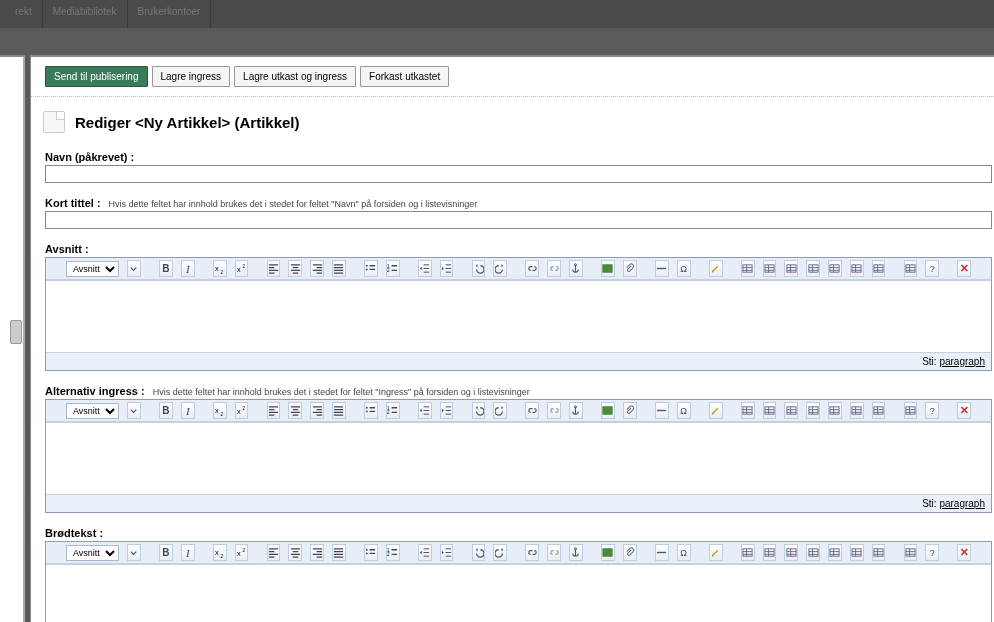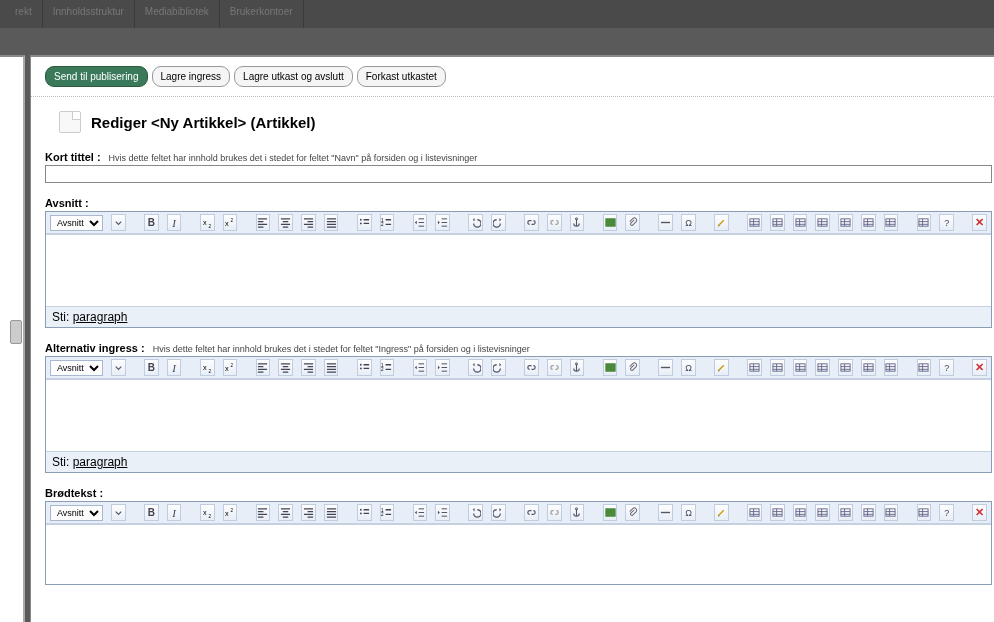--- a/index.html
+++ b/index.html
@@ -5,82 +5,87 @@
 * { box-sizing: border-box; margin: 0; padding: 0; }
 body { font-family: Verdana, Arial, sans-serif; font-size: 11px; background: #5a5a5a; width: 994px; height: 622px; overflow: hidden; position: relative; }
 
 .top-tabs { height: 36px; background: #4a4a4a; border-bottom: 1px solid #333; display: flex; padding-left: 5px; }
 .top-tab { padding: 6px 10px; color: #777; font-size: 10px; border-right: 1px solid #3a3a3a; }
 
 .workspace { position: absolute; top: 55px; left: 30px; right: 0; bottom: 0; background: #fff; border-top: 2px solid #888; border-left: 1px solid #888; }
 .left-handle { position: absolute; left: 10px; top: 320px; width: 12px; height: 24px; background: #ccc; border: 1px solid #999; border-radius: 2px; }
 
 .action-bar { padding: 9px 14px; border-bottom: 1px dotted #bbb; display: flex; gap: 4px; }
-.btn { font-size: 10px; padding: 4px 8px; border: 1px solid #999; background: #f5f5f5; cursor: pointer; border-radius: 9px; }
+.btn { font-size: 10px; padding: 4px 8px; border: 1px solid #999; background: #f5f5f5; cursor: pointer; border-radius: 1px; }
 .btn.primary { background: #3a7a5a; color: #fff; border-color: #2a5a3a; }
 
-.page-header { padding: 14px 28px 18px; display: flex; align-items: center; gap: 10px; }
+.page-header { padding: 14px 12px 18px; display: flex; align-items: center; gap: 10px; }
 .page-icon { width: 22px; height: 22px; background: #f8f8f8; border: 1px solid #ccc; border-radius: 2px; position: relative; }
 .page-icon::after { content: ""; position: absolute; top: 0; right: 0; width: 7px; height: 7px; background: #fff; border-left: 1px solid #ccc; border-bottom: 1px solid #ccc; }
 .page-title { font-size: 15px; font-weight: bold; }
 
 .form-area { padding: 0 2px 0 14px; }
 .field { margin-bottom: 14px; }
 .field-label-row { display: flex; align-items: baseline; gap: 8px; margin-bottom: 2px; }
 .field-label { font-size: 11px; font-weight: bold; }
 .field-hint { font-size: 9px; color: #444; }
 .text-input { width: 100%; height: 18px; border: 1px solid #888; padding: 1px 3px; font-size: 11px; }
 
 .editor { border: 1px solid #8a9db5; background: #eaf0f8; }
-.editor-toolbar { display: flex; align-items: center; padding: 2px 4px; gap: 8px; background: #e8eef7; border-bottom: 1px solid #c5d0e0; flex-wrap: nowrap; }
+.editor-toolbar { display: flex; align-items: center; padding: 2px 20px; gap: 8px; background: #e8eef7; border-bottom: 1px solid #c5d0e0; flex-wrap: nowrap; }
 .tb-select { font-size: 9px; height: 16px; border: 1px solid #a8b8d0; background: #fdfdfd; padding: 0 2px; width: 58px; }
 .tb-btn { width: 18px; height: 17px; border: 1px solid #c0cde0; background: linear-gradient(#fdfdfd,#e8eef7); display: flex; align-items: center; justify-content: center; font-size: 9px; color: #445; cursor: pointer; }
 .tb-btn.b { font-weight: bold; font-size: 10px; }
 .tb-btn.i { font-style: italic; font-family: serif; font-size: 11px; }
 .tb-btn svg { width: 11px; height: 11px; }
 .tb-sep { width: 3px; }
 .tb-btn.green svg path, .tb-btn.green svg rect { fill: #4a8a3a; }
 .tb-btn.red { color: #c33; font-weight: bold; font-size: 11px; }
 
 .editor-body { background: #fff; height: 72px; border-top: 1px solid #c5d0e0; }
-.editor-status { padding: 3px 6px; font-size: 12px; background: #eaf0f8; border-top: 1px solid #c5d0e0; }
+.editor-status { padding: 3px 6px; font-size: 10px; background: #eaf0f8; border-top: 1px solid #c5d0e0; text-align: right; }
 .editor-status span.path { text-decoration: underline; }
 
 .dark-strip { position: absolute; top: 28px; left: 0; right: 0; height: 27px; background: #5a5a5a; }
 .left-col { position: absolute; top: 55px; left: 0; width: 25px; bottom: 0; background: #fff; border-top: 2px solid #888; border-right: 2px solid #aaa; }
 </style>
 </head>
 <body>
 
 <div class="top-tabs">
   <div class="top-tab">rekt</div>
-  <div class="top-tab">Innholdsstruktur</div>
   <div class="top-tab">Mediabibliotek</div>
   <div class="top-tab">Brukerkontoer</div>
 </div>
 <div class="dark-strip"></div>
 <div class="left-col"></div>
 <div class="left-handle"></div>
 
 <div class="workspace">
 
   <div class="action-bar">
     <button class="btn primary">Send til publisering</button>
     <button class="btn">Lagre ingress</button>
-    <button class="btn">Lagre utkast og avslutt</button>
+    <button class="btn">Lagre utkast og ingress</button>
     <button class="btn">Forkast utkastet</button>
   </div>
 
   <div class="page-header">
     <div class="page-icon"></div>
     <div class="page-title">Rediger &lt;Ny Artikkel&gt; (Artikkel)</div>
   </div>
 
   <div class="form-area">
 
+    <div class="field">
+      <div class="field-label-row">
+        <span class="field-label">Navn (påkrevet) :</span>
+      </div>
+      <input class="text-input" value="" style="">
+    </div>
 
     <div class="field">
       <div class="field-label-row">
         <span class="field-label">Kort tittel :</span>
         <span class="field-hint">Hvis dette feltet har innhold brukes det i stedet for feltet "Navn" på forsiden og i listevisninger</span>
       </div>
       <input class="text-input" value="" style="">
     </div>
 
     <div class="field">

